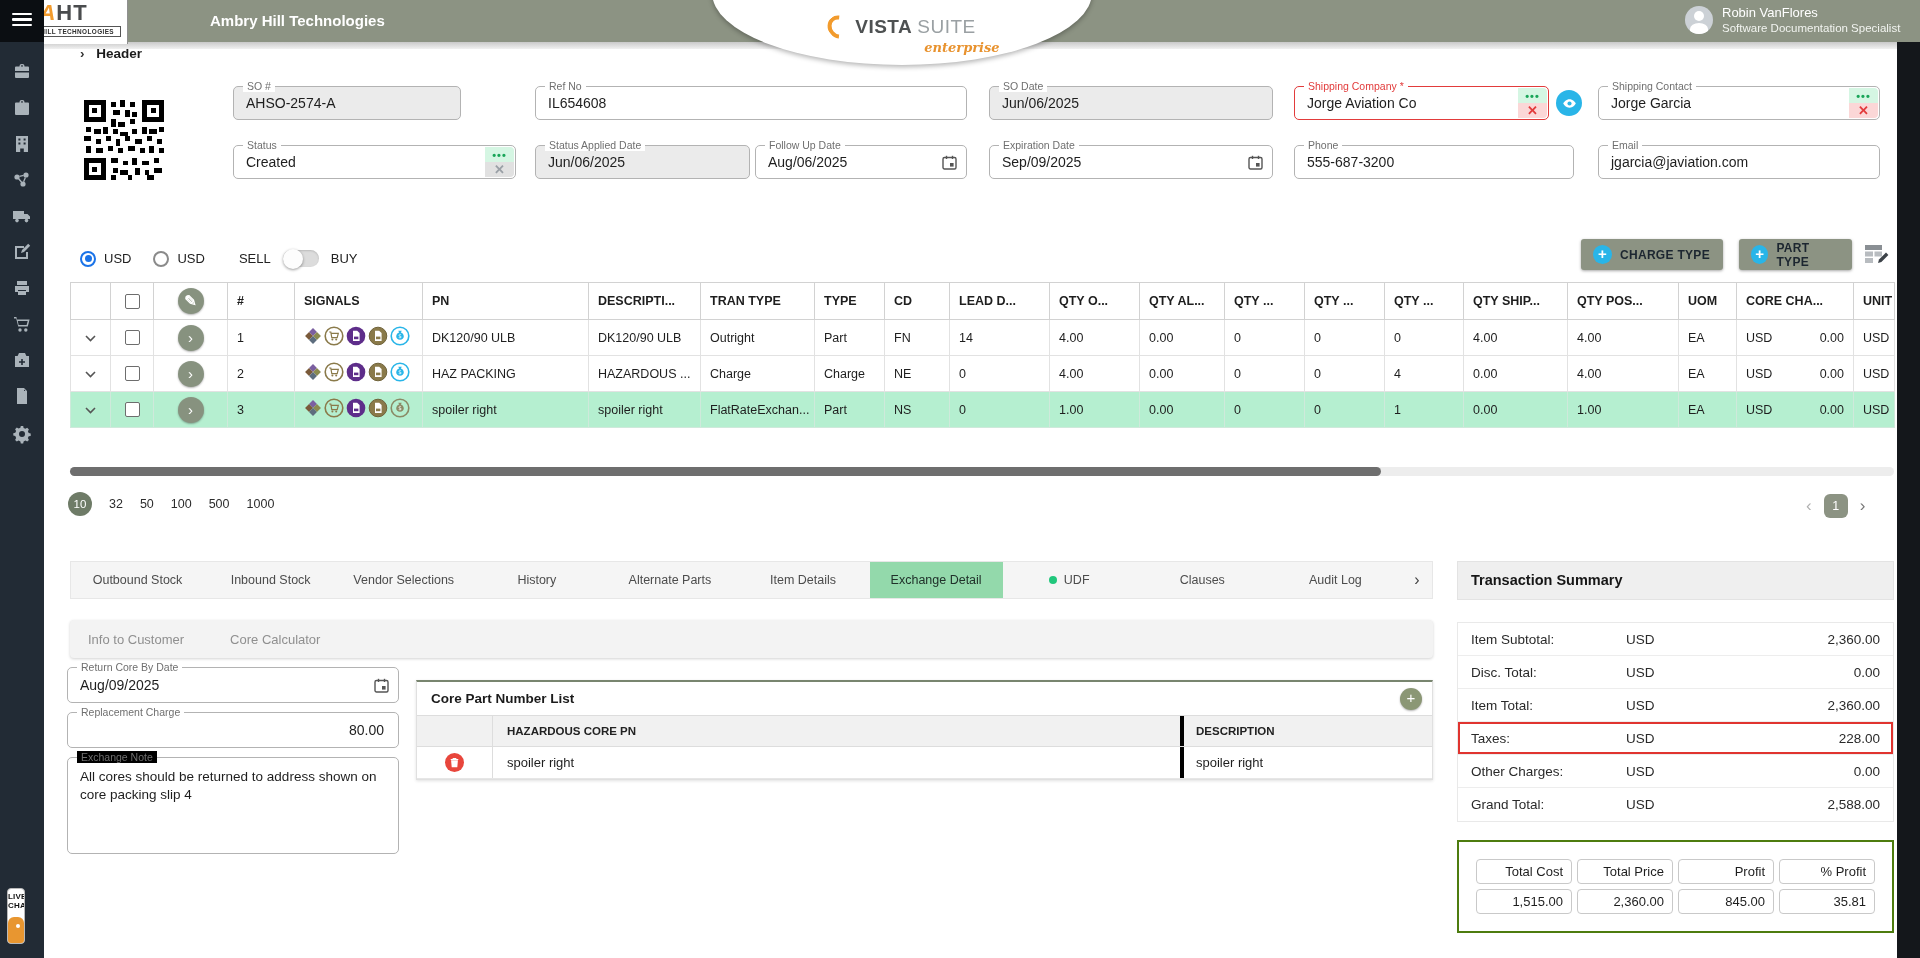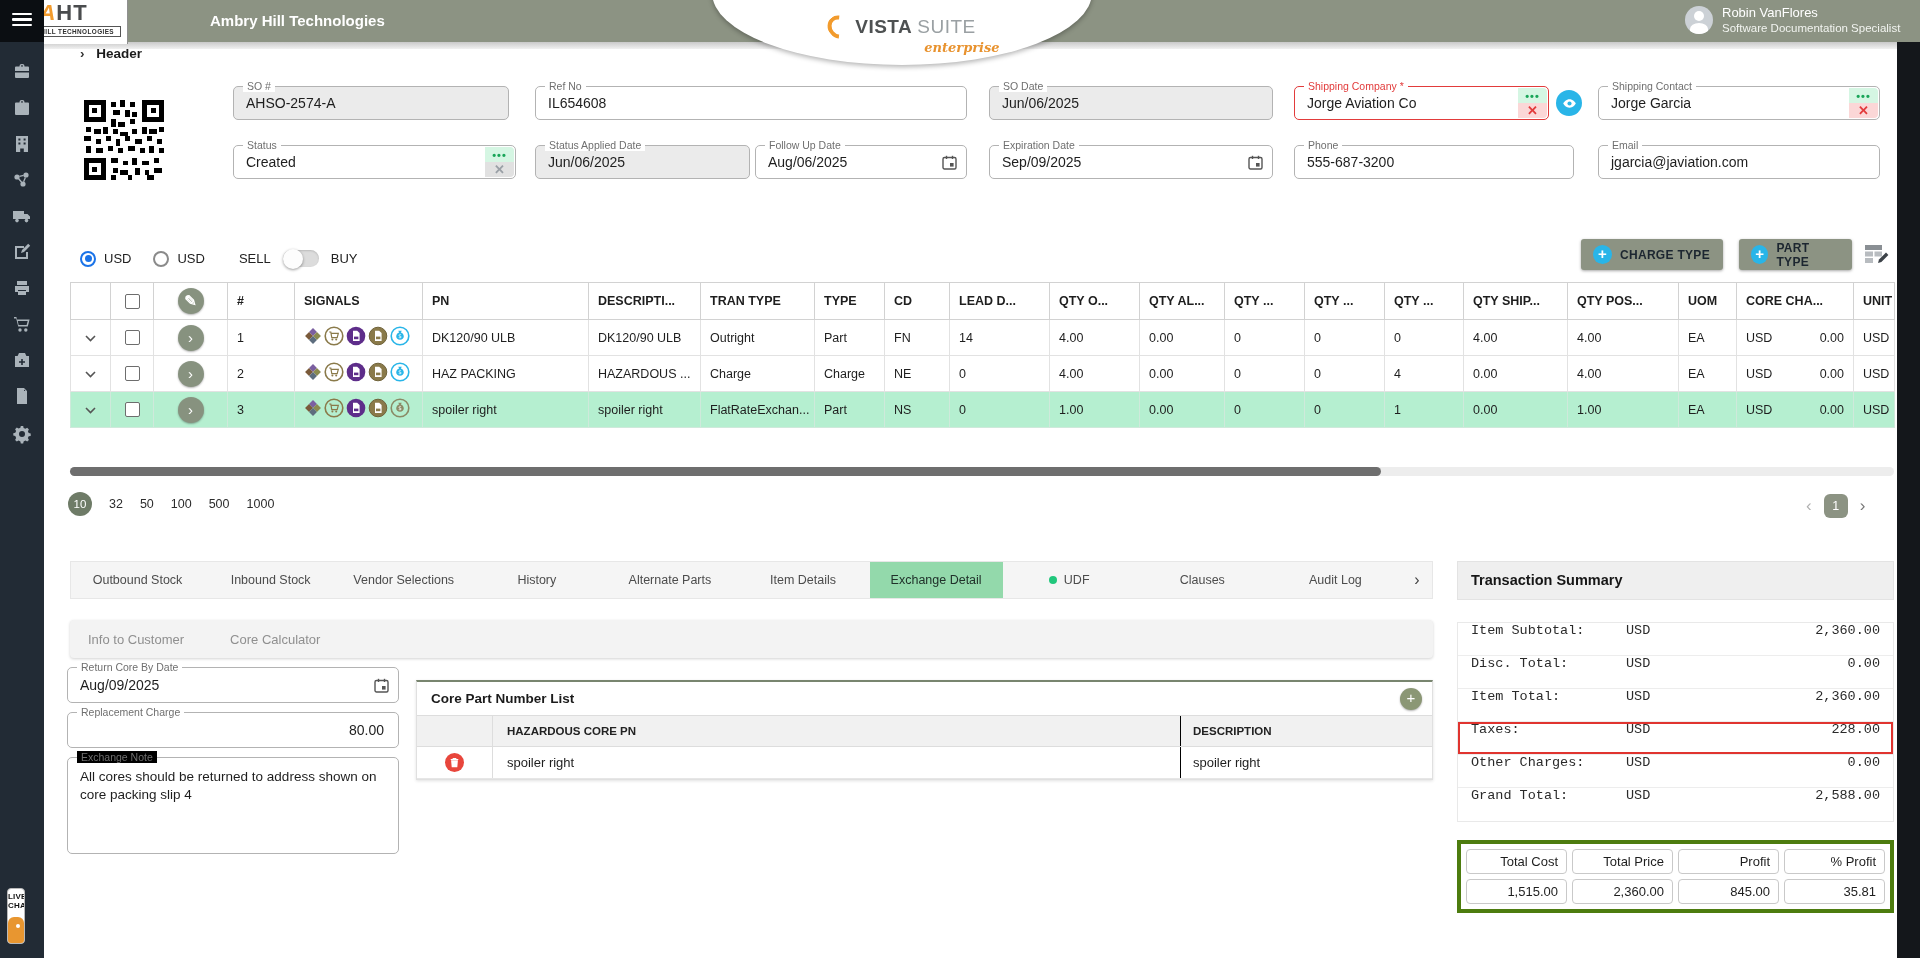--- a/index.html
+++ b/index.html
@@ -124,33 +124,33 @@
   
   .core-panel { position:absolute; left:416px; top:680px; width:1017px; background:#fff; border:1px solid #e0e0e0; border-top:2px solid #78856f; box-shadow:0 1px 3px rgba(0,0,0,.12); }
   .core-head { height:33px; display:flex; align-items:center; justify-content:space-between; padding:0 10px 0 14px; }
   .core-title { font-size:13.5px; font-weight:bold; color:#1b1b1b; }
   .core-add { width:22px; height:22px; border-radius:50%; background:#8b9775; color:#fff; font-size:15px; line-height:20px; text-align:center; cursor:pointer; box-shadow:0 1px 2px rgba(0,0,0,.3); }
   .core-row { display:flex; align-items:stretch; border-top:1px solid #ddd; }
   .core-row.hdr { background:#f1f1f1; height:31px; font-size:11.5px; font-weight:bold; color:#222; }
   .core-row.data { height:33px; font-size:13px; color:#1e1e1e; border-bottom:1px solid #e6e6e6; }
   .cc-del { width:76px; border-right:1px solid #ddd; display:flex; align-items:center; justify-content:center; }
   .cc-pn { flex:1; display:flex; align-items:center; padding-left:14px; }
-  .cc-desc { width:252px; border-left:1px solid #000000; display:flex; align-items:center; padding-left:12px; }
+  .cc-desc { width:252px; border-left:4px solid #000000; display:flex; align-items:center; padding-left:12px; }
   .trash-btn { width:19px; height:19px; border-radius:50%; background:#e8463c; display:flex; align-items:center; justify-content:center; cursor:pointer; }
 
   
   .ts-head { position:absolute; left:1457px; top:561px; width:437px; height:39px; background:#efefef; border:1px solid #e3e3e3; line-height:37px; padding-left:13px; font-size:14.5px; font-weight:bold; color:#161616; }
   .ts-rows { position:absolute; left:1457px; top:622px; width:437px; border:1px solid #e9e9e9; background:#fff; }
-  .ts-row { height:33px; display:flex; border-bottom:1px solid #ededed; font-size:13.5px; color:#2a2a2a;font-family:Liberation Mono, monospace; }
+  .ts-row { height:33px; display:flex; align-items:center; border-bottom:1px solid #ededed; font-size:13.5px; color:#2a2a2a; }
   .ts-row:last-child { border-bottom:none; }
   .ts-row .lbl { width:168px; padding-left:13px; }
   .ts-row .cur { flex:1; }
   .ts-row .amt { padding-right:13px; text-align:right; }
   .ts-row.hl { box-shadow:inset 0 0 0 2px #e0342f; }
-  .profit { position:absolute; left:1457px; top:840px; width:437px; border:4px solid #4d7c0f; background:#fff; padding:5px; display:grid; grid-template-columns:1fr 1fr 1fr 1fr; gap:5px; }
+  .profit { position:absolute; left:1457px; top:840px; width:437px; border:2px solid #4d7c0f; background:#fff; padding:17px; display:grid; grid-template-columns:1fr 1fr 1fr 1fr; gap:5px; }
   .pcell { border:1px solid #c9c9c9; border-radius:4px; height:25px; line-height:23px; text-align:right; padding-right:8px; font-size:13px; color:#1e1e1e; white-space:nowrap; overflow:hidden; }
 </style>
 </head>
 <body>
 
 <div class="content-bg"></div>
 
 <div class="sidebar">
   <div class="sidebar-top"></div>
   <div class="hamburger">
@@ -321,21 +321,21 @@
       <rect x="15" y="29" width="3" height="2"></rect>
       <rect x="21" y="28" width="2" height="3"></rect>
     <rect x="25" y="29" width="2" height="2"></rect>
       <rect x="29" y="28" width="3" height="2"></rect>
     <rect x="11" y="31" width="2" height="2"></rect>
       <rect x="18" y="31" width="2" height="2"></rect>
       <rect x="26" y="31" width="3" height="2"></rect>
   </g>
 </svg>
 
-<div class="field disabled" style="left:233px; top:86px; width:276px;">
+<div class="field disabled" style="left:233px; top:86px; width:228px;">
   <span class="flabel">SO #</span>
   <div class="fvalue">AHSO-2574-A</div>
 </div>
 <div class="field" style="left:535px; top:86px; width:432px;">
   <span class="flabel">Ref No</span>
   <div class="fvalue">IL654608</div>
 </div>
 <div class="field disabled" style="left:989px; top:86px; width:284px;">
   <span class="flabel">SO Date</span>
   <div class="fvalue">Jun/06/2025</div>

